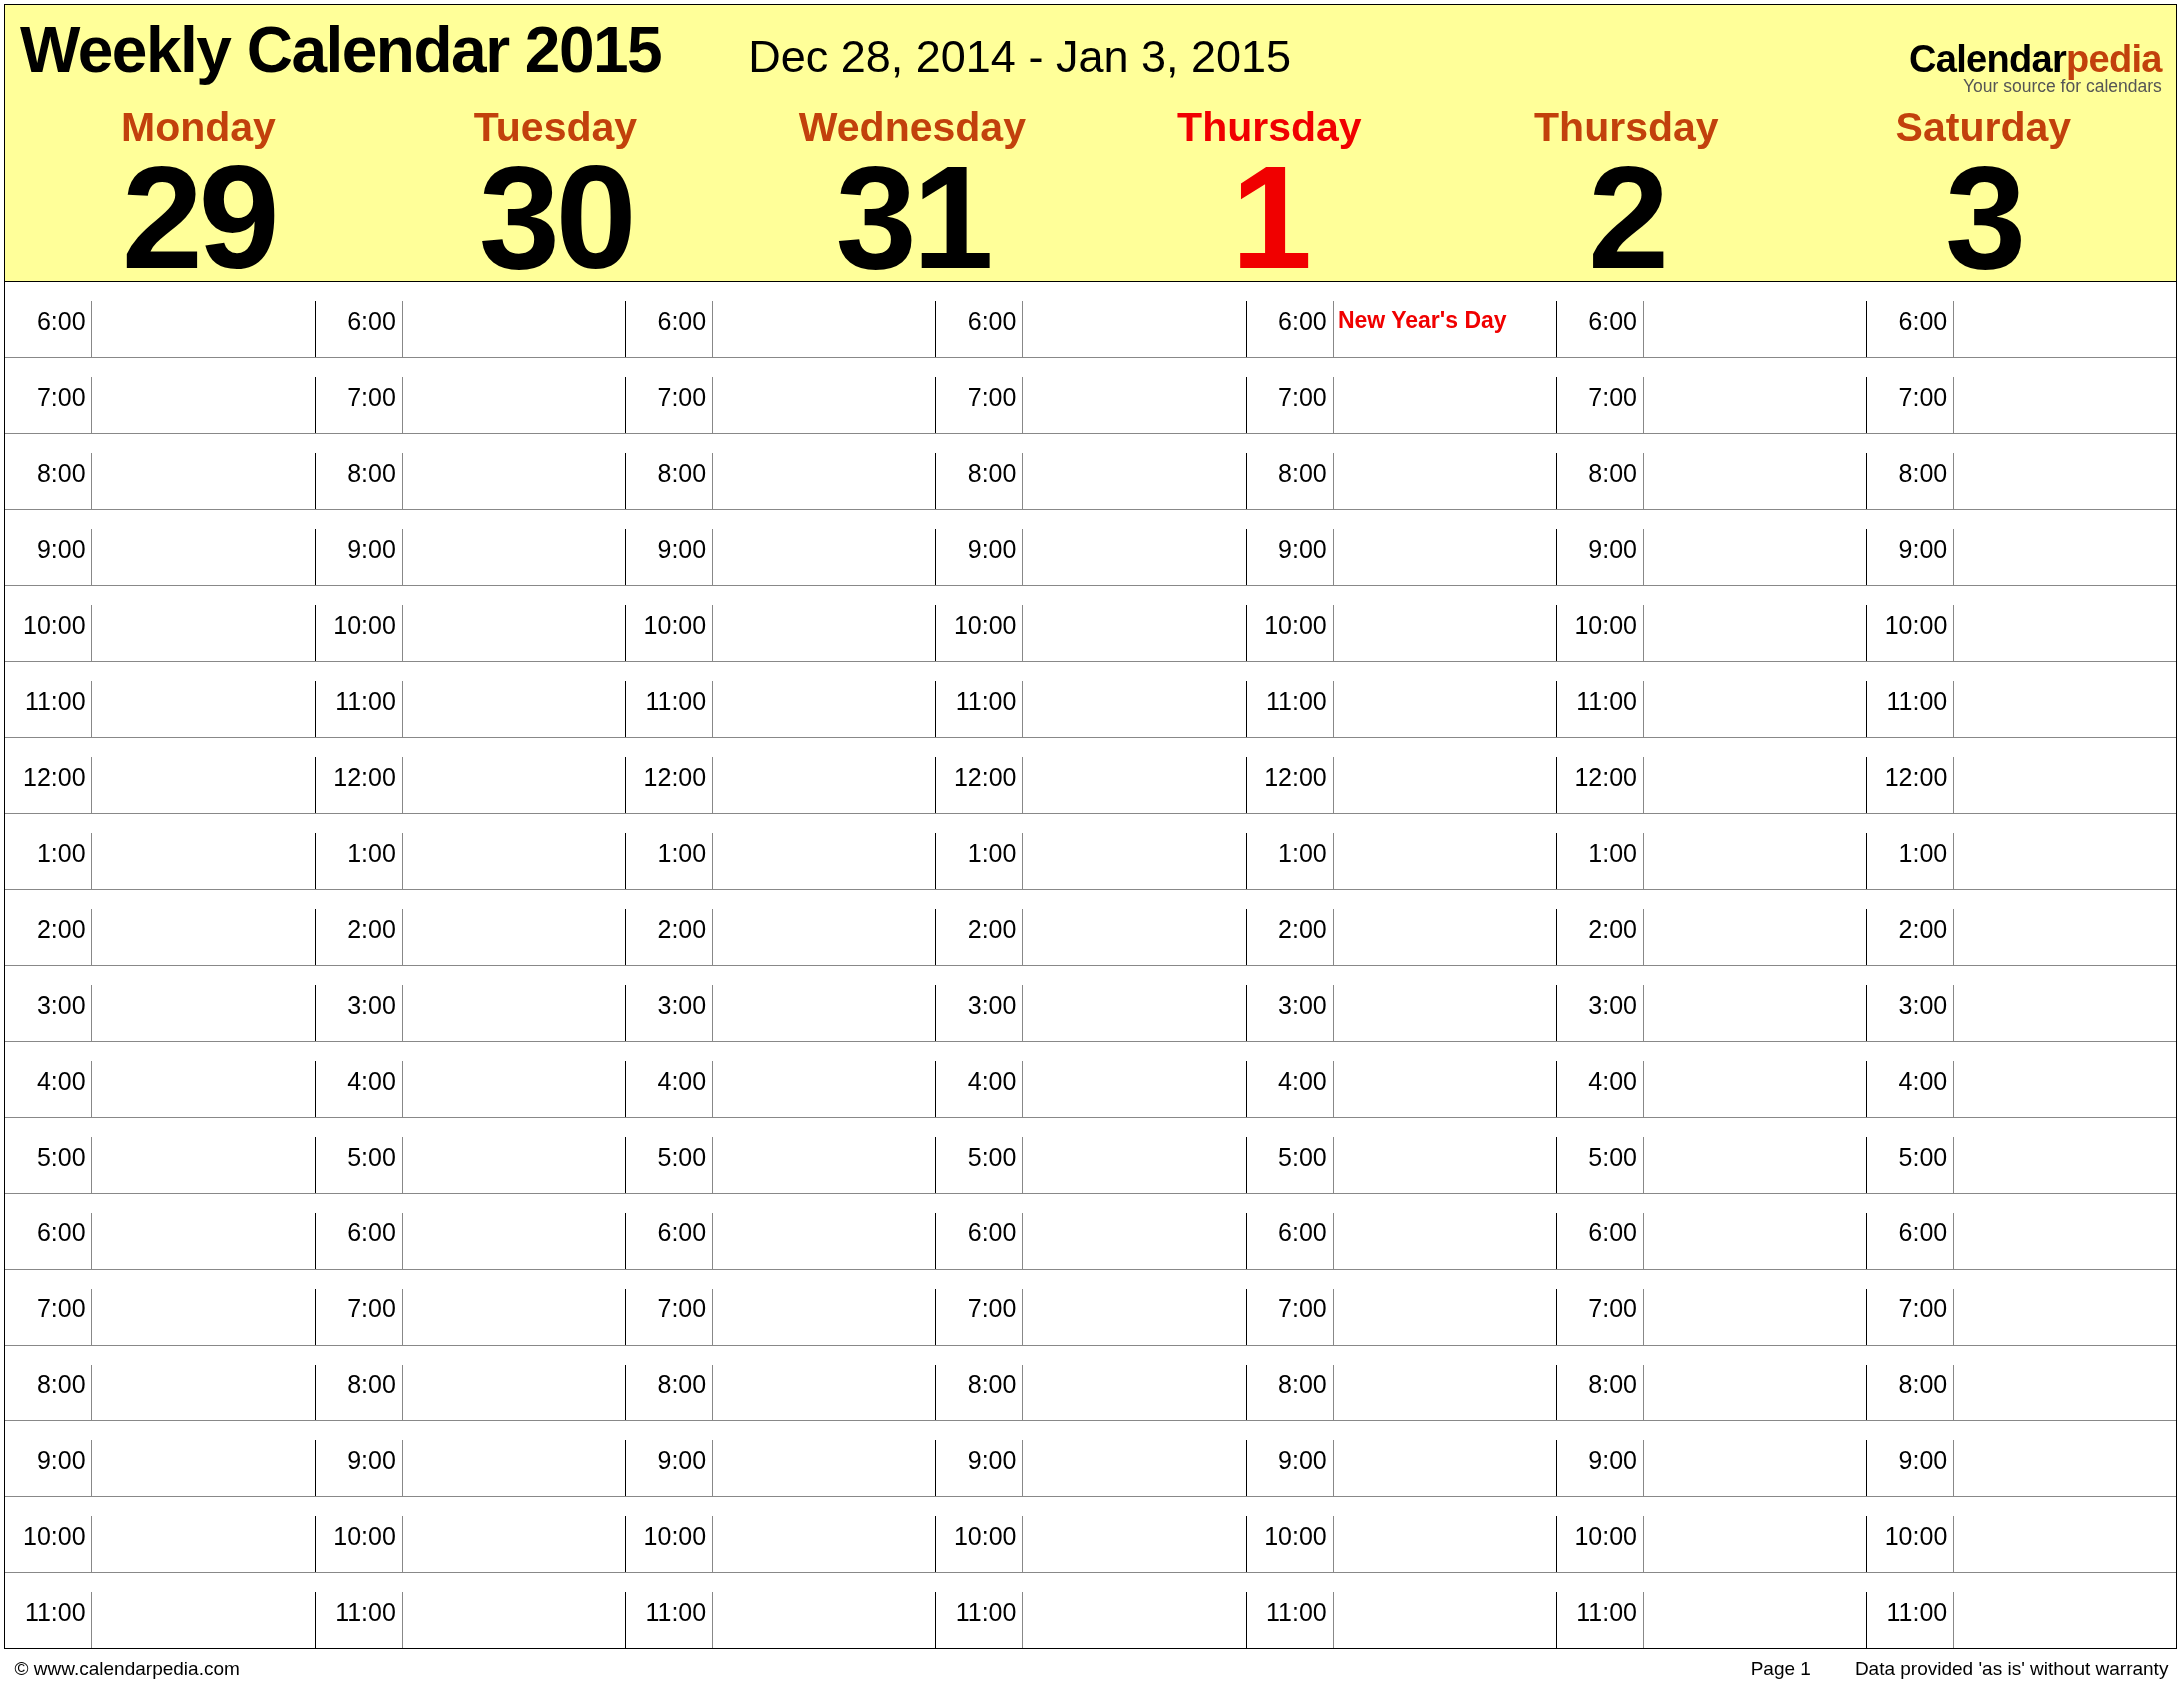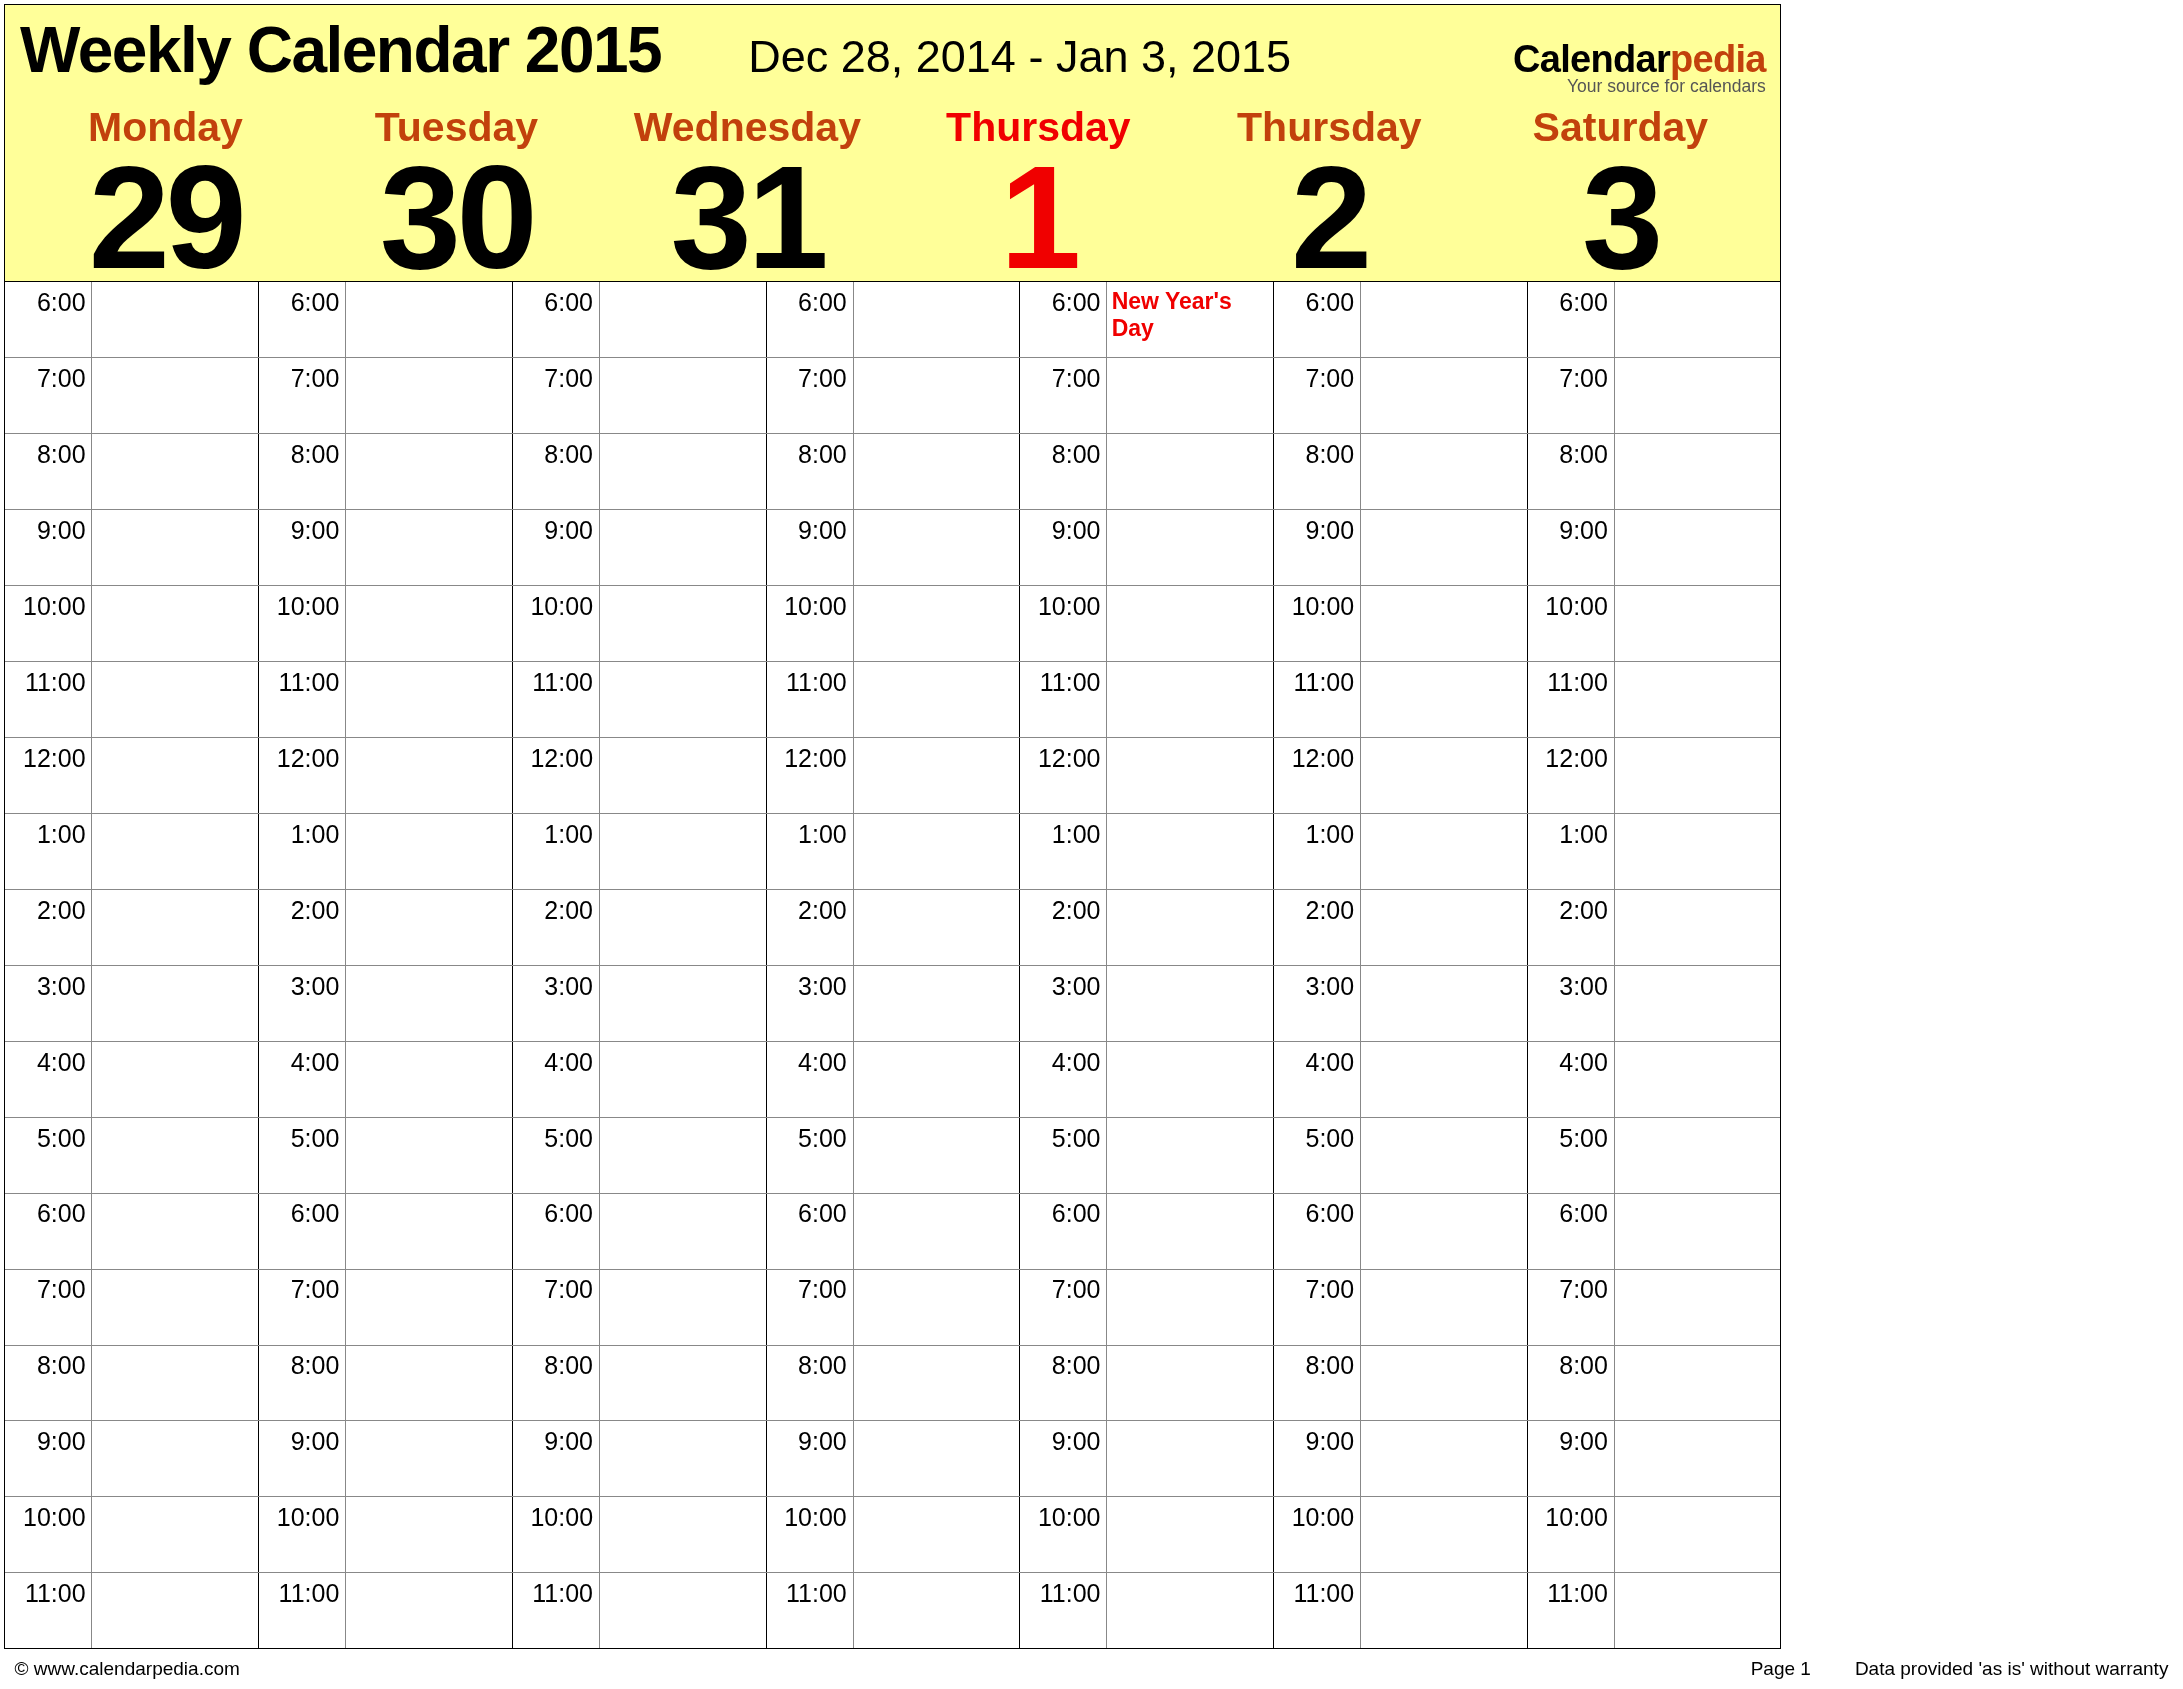--- a/index.html
+++ b/index.html
@@ -6,21 +6,21 @@
   body {
     font-family: Arial, Helvetica, sans-serif;
     background: #fff;
     width: 2183px;
     height: 1689px;
     position: relative;
   }
   .page {
     border: 1.5px solid #000;
     margin: 4.4px;
-    width: 1777px;
+    width: 2173px;
     height: 1645px;
     display: flex;
     flex-direction: column;
   }
   .header-strip {
     background: #ffff99;
     border-bottom: 1.5px solid #000;
     padding: 7.3px 14.6px 0 14.6px;
     display: flex;
     flex-direction: column;
@@ -91,20 +91,21 @@
 
   .grid {
     flex: 1;
     display: flex;
     flex-direction: column;
   }
   .hour-row {
     flex: 1;
     display: flex;
     border-bottom: 0.7px solid #888;
+    margin-top: 19px;
   }
   .hour-row:last-child { border-bottom: none; }
   .day-col {
     flex: 1;
     display: flex;
     border-right: 1.5px solid #000;
   }
   .day-col:last-child { border-right: none; }
   .time-cell {
     width: 87px;

